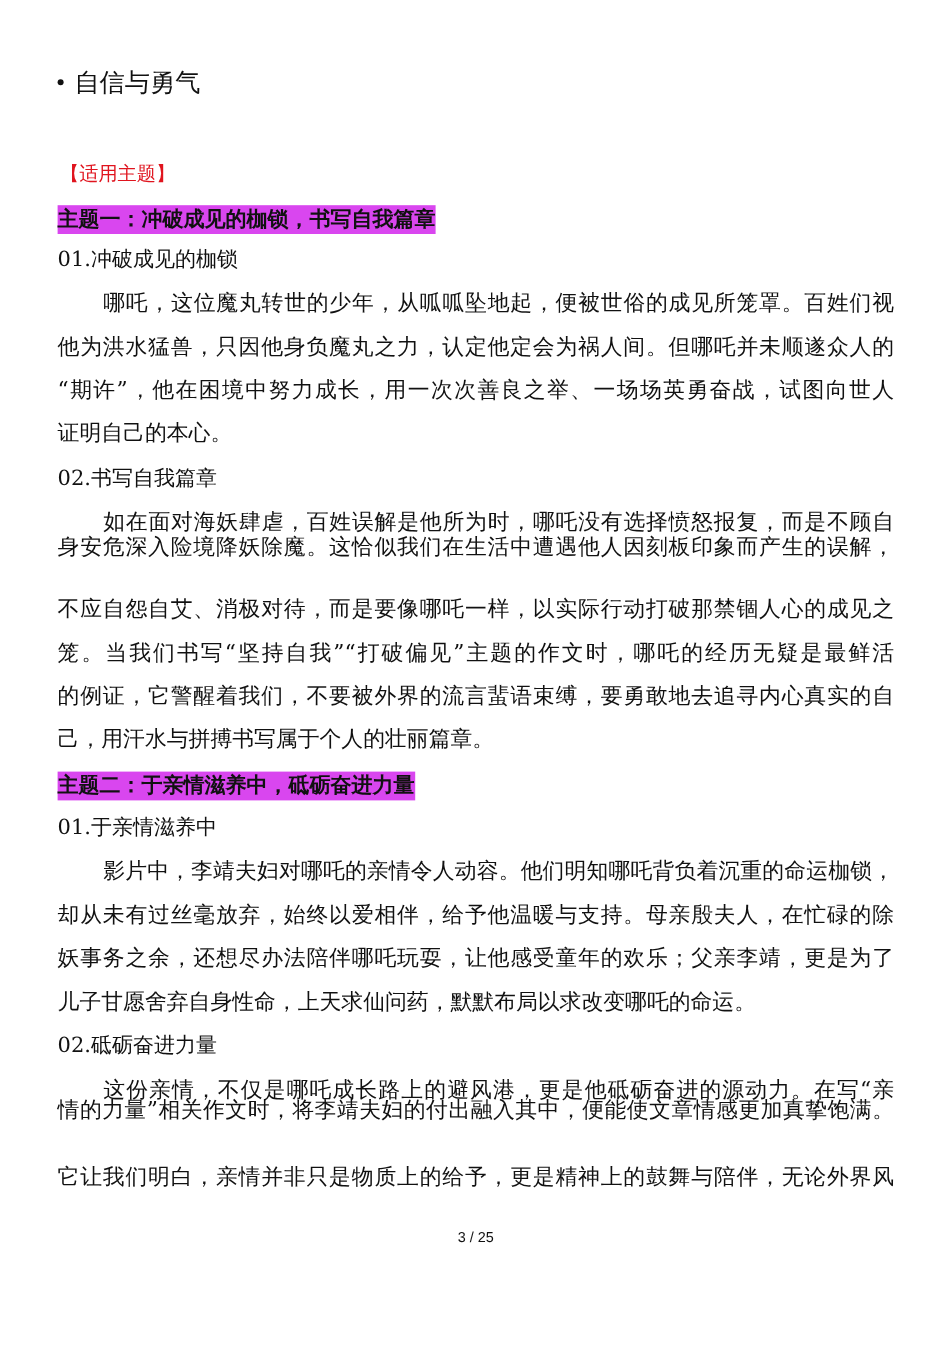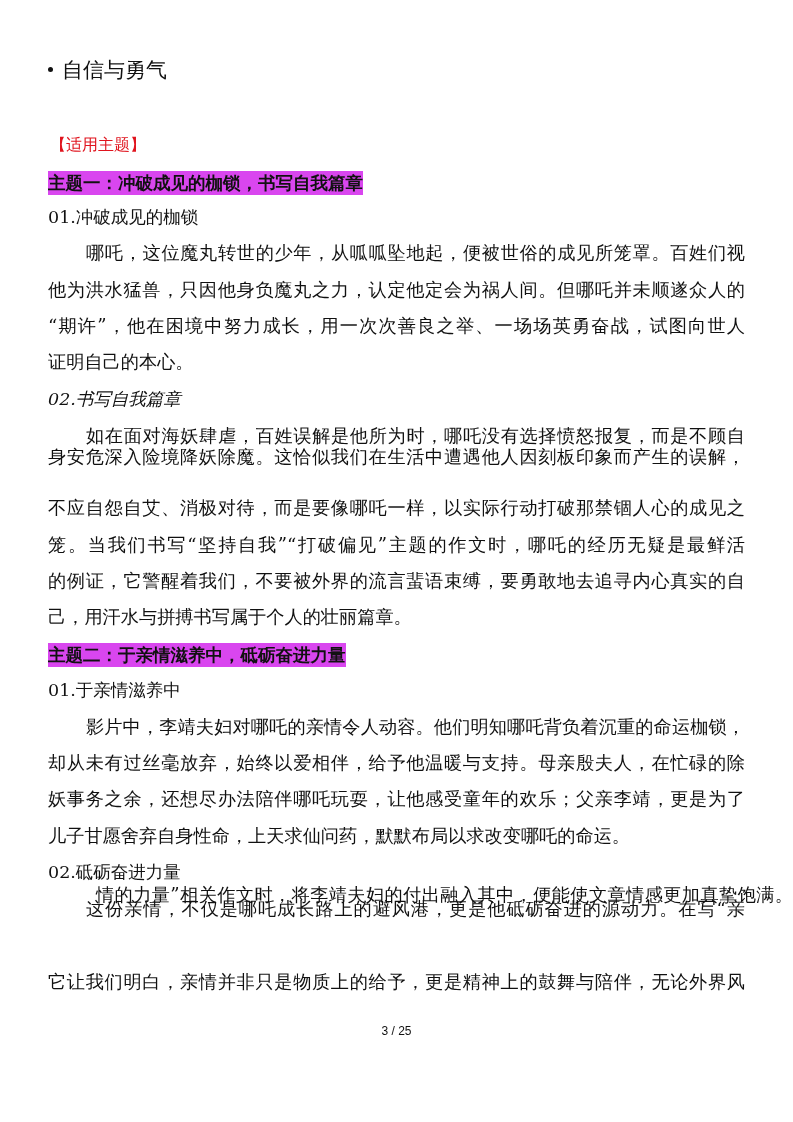--- a/index.html
+++ b/index.html
@@ -29,34 +29,34 @@
 
   <div class="line tag" style="top:134px;">【适用主题】</div>
 
   <div class="line heading" style="top:171px;">主题一：冲破成见的枷锁，书写自我篇章</div>
   <div class="line sub" style="top:206px;">01.冲破成见的枷锁</div>
   <div class="para-line first" style="top:242px;">哪吒，这位魔丸转世的少年，从呱呱坠地起，便被世俗的成见所笼罩。百姓们视</div>
   <div class="para-line" style="top:279px;">他为洪水猛兽，只因他身负魔丸之力，认定他定会为祸人间。但哪吒并未顺遂众人的</div>
   <div class="para-line" style="top:315px;">“期许”，他在困境中努力成长，用一次次善良之举、一场场英勇奋战，试图向世人</div>
   <div class="para-line last" style="top:351px;">证明自己的本心。</div>
 
-  <div class="line sub" style="top:388px;font-style:italic;">02.书写自我篇章</div>
+  <div class="line sub" style="top:388px;">02.书写自我篇章</div>
   <div class="para-line first" style="top:425px;">如在面对海妖肆虐，百姓误解是他所为时，哪吒没有选择愤怒报复，而是不顾自</div>
   <div class="para-line" style="top:446px;">身安危深入险境降妖除魔。这恰似我们在生活中遭遇他人因刻板印象而产生的误解，</div>
   <div class="para-line" style="top:497px;">不应自怨自艾、消极对待，而是要像哪吒一样，以实际行动打破那禁锢人心的成见之</div>
   <div class="para-line" style="top:534px;">笼。当我们书写“坚持自我”“打破偏见”主题的作文时，哪吒的经历无疑是最鲜活</div>
   <div class="para-line" style="top:570px;">的例证，它警醒着我们，不要被外界的流言蜚语束缚，要勇敢地去追寻内心真实的自</div>
   <div class="para-line last" style="top:606px;">己，用汗水与拼搏书写属于个人的壮丽篇章。</div>
 
   <div class="line heading" style="top:643px;">主题二：于亲情滋养中，砥砺奋进力量</div>
   <div class="line sub" style="top:679px;">01.于亲情滋养中</div>
   <div class="para-line first" style="top:716px;">影片中，李靖夫妇对哪吒的亲情令人动容。他们明知哪吒背负着沉重的命运枷锁，</div>
   <div class="para-line" style="top:752px;">却从未有过丝毫放弃，始终以爱相伴，给予他温暖与支持。母亲殷夫人，在忙碌的除</div>
   <div class="para-line" style="top:788px;">妖事务之余，还想尽办法陪伴哪吒玩耍，让他感受童年的欢乐；父亲李靖，更是为了</div>
   <div class="para-line last" style="top:825px;">儿子甘愿舍弃自身性命，上天求仙问药，默默布局以求改变哪吒的命运。</div>
 
   <div class="line sub" style="top:861px;">02.砥砺奋进力量</div>
   <div class="para-line first" style="top:898px;">这份亲情，不仅是哪吒成长路上的避风港，更是他砥砺奋进的源动力。在写“亲</div>
-  <div class="para-line" style="top:884px;margin-left:48px;">情的力量”相关作文时，将李靖夫妇的付出融入其中，便能使文章情感更加真挚饱满。</div>
+  <div class="para-line" style="top:915px;">情的力量”相关作文时，将李靖夫妇的付出融入其中，便能使文章情感更加真挚饱满。</div>
   <div class="para-line" style="top:971px;">它让我们明白，亲情并非只是物质上的给予，更是精神上的鼓舞与陪伴，无论外界风</div>
 
   <div class="pagenum">3 / 25</div>
 </div>
 
 </body></html>

